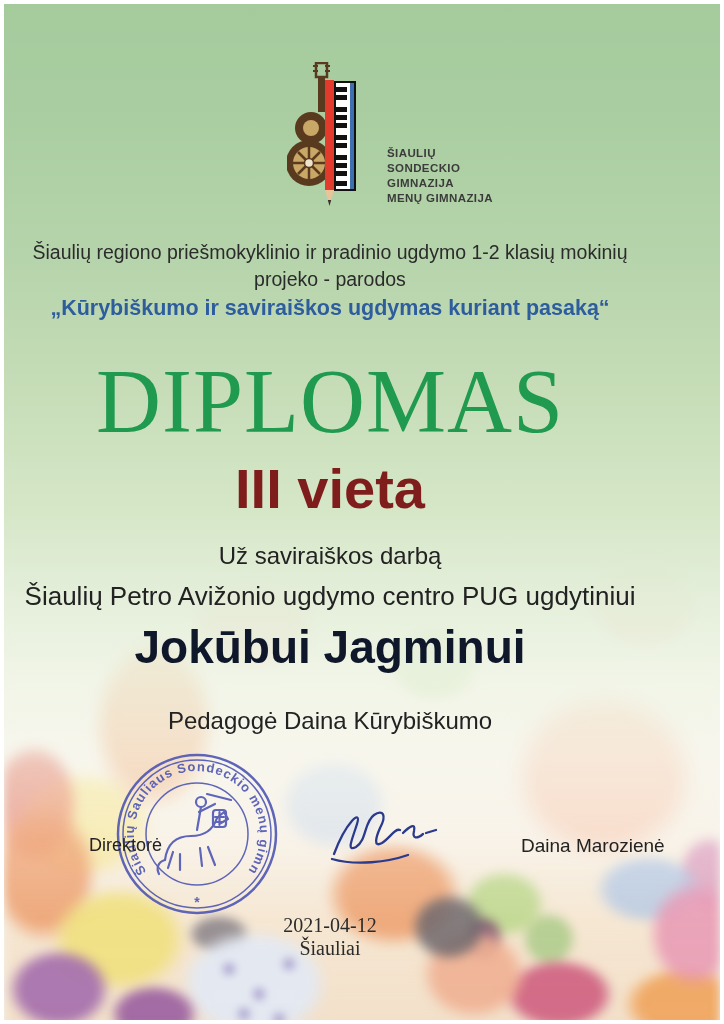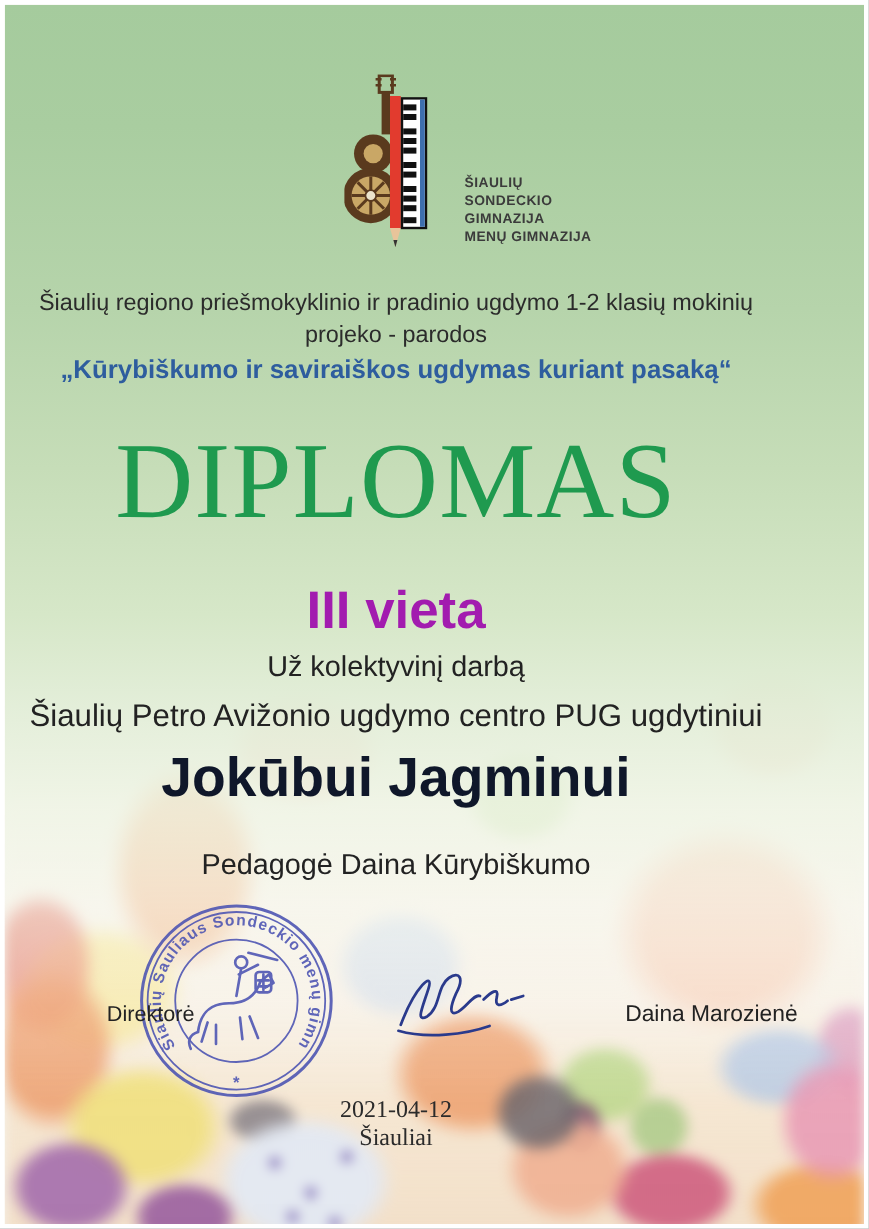--- a/index.html
+++ b/index.html
@@ -65,21 +65,21 @@
 
   
   .logo-row { top:58px; left:0; width:716px; display:flex; justify-content:center; align-items:flex-end; transform:translateX(28px); }
   .logo-art { display:block; }
   .logo-text { margin-left:28px; padding-bottom:2px; font-weight:bold; font-size:11.5px; line-height:15px; letter-spacing:.4px; color:#3b3b3b; }
 
   
   .intro { top:235px; font-size:19.5px; line-height:27px; color:#2b2b2b; }
   .project { top:292px; font-size:21.5px; font-weight:bold; color:#2e5d9e; }
   .title { top:350px; font-family:"Liberation Serif", serif; font-weight:normal; font-size:90px; line-height:96px; letter-spacing:1px; color:#1f9a4f; }
-  .place { top:480px; font-size:44px; font-weight:bold; color:#a21caf; }
+  .place { top:452px; font-size:56px; font-weight:bold; color:#7f1d1d; }
   .reason { top:538px; font-size:24px; color:#222; }
   .org { top:577px; font-size:26px; color:#222; }
   .name { top:616px; font-size:46px; font-weight:bold; color:#0f172a; }
   .teacher { top:703px; font-size:24px; color:#222; }
 
   
   .director-label { left:85px; top:831px; font-size:18px; color:#222; }
   .director-name { left:517px; top:831px; font-size:19px; color:#222; }
   .stamp { left:109px; top:746px; opacity:.88; }
   .signature { left:322px; top:798px; }
@@ -151,21 +151,21 @@
         <div>Šiaulių regiono priešmokyklinio ir pradinio ugdymo 1-2 klasių mokinių</div>
         <div>projeko - parodos</div>
       </div>
 
       <div class="abs center title">DIPLOMAS</div>
 
       <div class="abs center project">„Kūrybiškumo ir saviraiškos ugdymas kuriant pasaką“</div>
 
       <div class="abs center place">III vieta</div>
 
-      <div class="abs center reason">Už kolektyvinį darbą</div>
+      <div class="abs center reason">Už saviraiškos darbą</div>
 
       <div class="abs center org">Šiaulių Petro Avižonio ugdymo centro PUG ugdytiniui</div>
 
       <div class="abs center name">Jokūbui Jagminui</div>
 
       <div class="abs center teacher">Pedagogė Daina Kūrybiškumo</div>
 
       <svg class="abs stamp" width="168" height="168" viewBox="0 0 168 168">
         <circle cx="84" cy="84" r="79" fill="none" stroke="#4a52b2" stroke-width="2.5"></circle>
         <circle cx="84" cy="84" r="74" fill="none" stroke="#4a52b2" stroke-width="1.5"></circle>

